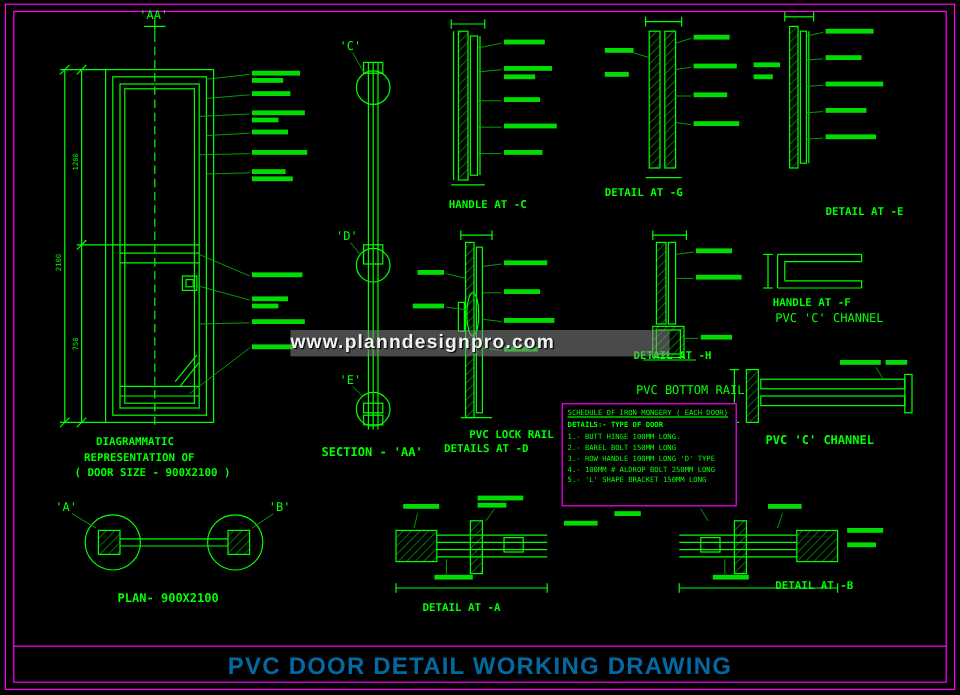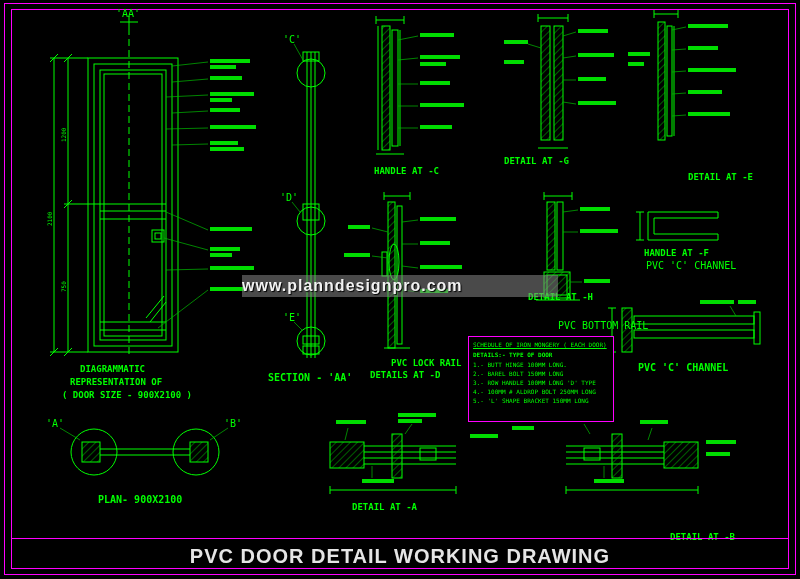--- a/index.html
+++ b/index.html
@@ -34,21 +34,21 @@
   .schedule { position:absolute; left:468px; top:336px; width:146px; height:86px;
               border:1px solid #ff00ff; padding:4px 4px 0 4px; color:#00ff00;
               background:#000; }
   .schedule .t { font-size:6px; text-decoration:underline; margin-bottom:3px; }
   .schedule .s { font-size:6px; margin-bottom:2px; font-weight:bold; }
   .schedule .i { font-size:6px; line-height:9px; }
 
   .title-sep  { position:absolute; left:11px; top:538px; width:778px; height:0;
                 border-top:1px solid #ff00ff; }
   .main-title { position:absolute; left:0; top:545px; width:800px; text-align:center;
-                color:#e5e5e5; font-size:20px; font-weight:bold; letter-spacing:1px;
+                color:#0369a1; font-size:20px; font-weight:bold; letter-spacing:1px;
                 font-family:"Liberation Sans", sans-serif; }
 </style>
 </head>
 <body>
 
 <div class="frame-outer"></div>
 <div class="frame-inner"></div>
 
 <svg id="cad" width="800" height="579">
   <defs>
@@ -335,33 +335,33 @@
 <div class="lbl big" style="left:268px; top:372px;">SECTION - 'AA'</div>
 
 <div class="lbl b" style="left:374px; top:166px;">HANDLE AT -C</div>
 <div class="lbl b" style="left:504px; top:156px;">DETAIL AT -G</div>
 <div class="lbl b" style="left:688px; top:148px;margin-top:24px;">DETAIL AT -E</div>
 
 <div class="lbl b" style="left:366px; top:358px;margin-left:25px;">PVC LOCK RAIL</div>
 <div class="lbl b" style="left:370px; top:370px;">DETAILS AT -D</div>
 
 <div class="lbl b" style="left:528px; top:292px;">DETAIL AT -H</div>
-<div class="lbl s" style="left:558px; top:320px;">PVC BOTTOM RAIL</div>
+<div class="lbl s" style="left:530px; top:320px;">PVC BOTTOM RAIL</div>
 
 <div class="lbl b" style="left:644px; top:248px;">HANDLE AT -F</div>
 <div class="lbl s" style="left:646px; top:260px;">PVC 'C' CHANNEL</div>
 
 <div class="lbl big" style="left:638px; top:362px;">PVC 'C' CHANNEL</div>
 
 <div class="lbl s" style="left:46px;  top:418px;">'A'</div>
 <div class="lbl s" style="left:224px; top:418px;">'B'</div>
 <div class="lbl big" style="left:98px;  top:494px;">PLAN- 900X2100</div>
 
 <div class="lbl b" style="left:352px; top:502px;">DETAIL AT -A</div>
-<div class="lbl b" style="left:646px; top:532px;margin-left:24px;">DETAIL AT -B</div>
+<div class="lbl b" style="left:646px; top:484px;">DETAIL AT -B</div>
 
 <div class="schedule">
   <div class="t">SCHEDULE OF IRON MONGERY ( EACH DOOR)</div>
   <div class="s">DETAILS:- TYPE OF DOOR</div>
   <div class="i">1.- BUTT HINGE 100MM LONG.</div>
   <div class="i">2.- BAREL BOLT 150MM LONG</div>
   <div class="i">3.- ROW HANDLE 100MM LONG 'D' TYPE</div>
   <div class="i">4.- 100MM # ALDROP BOLT 250MM LONG</div>
   <div class="i">5.- 'L' SHAPE BRACKET 150MM LONG</div>
 </div>

